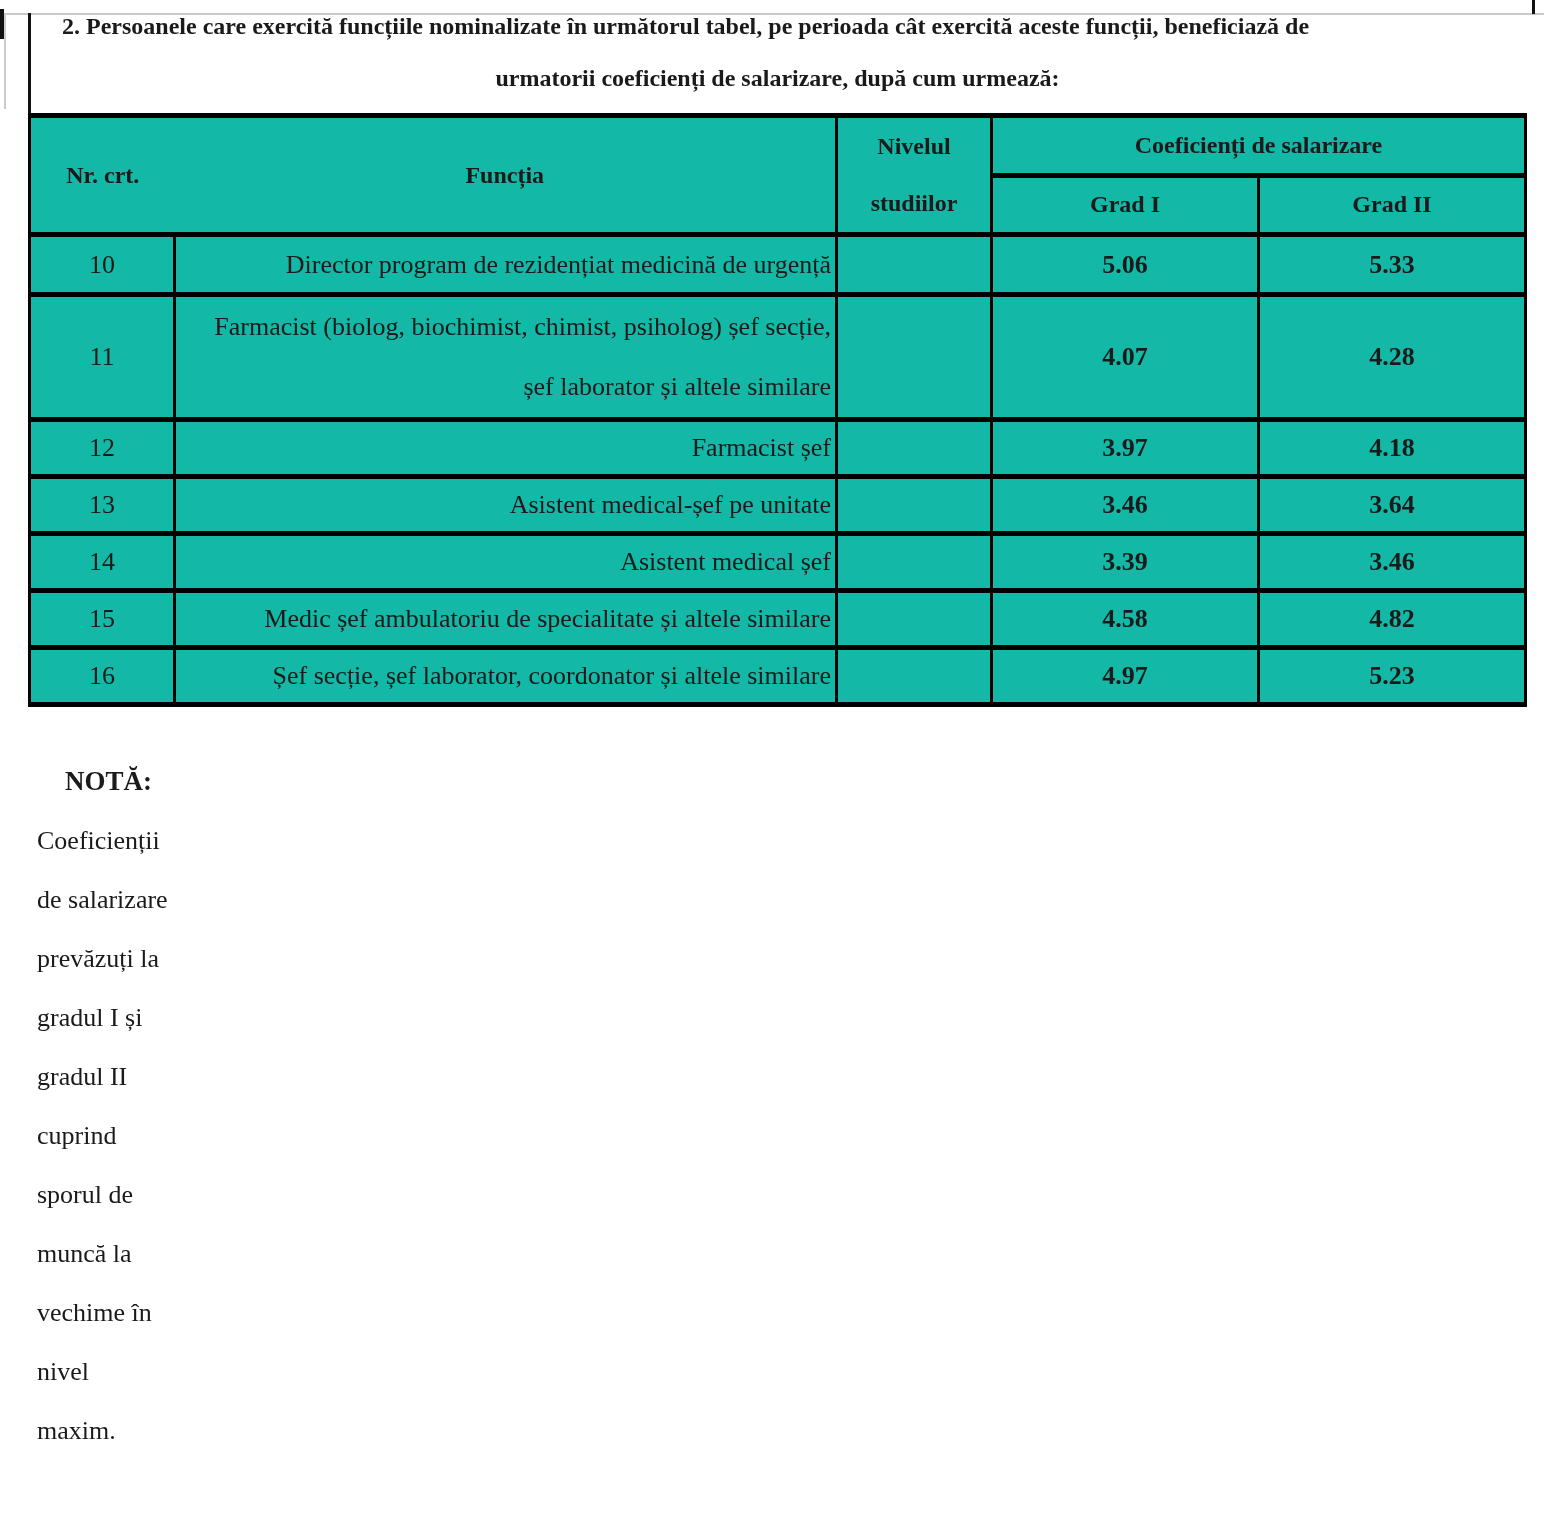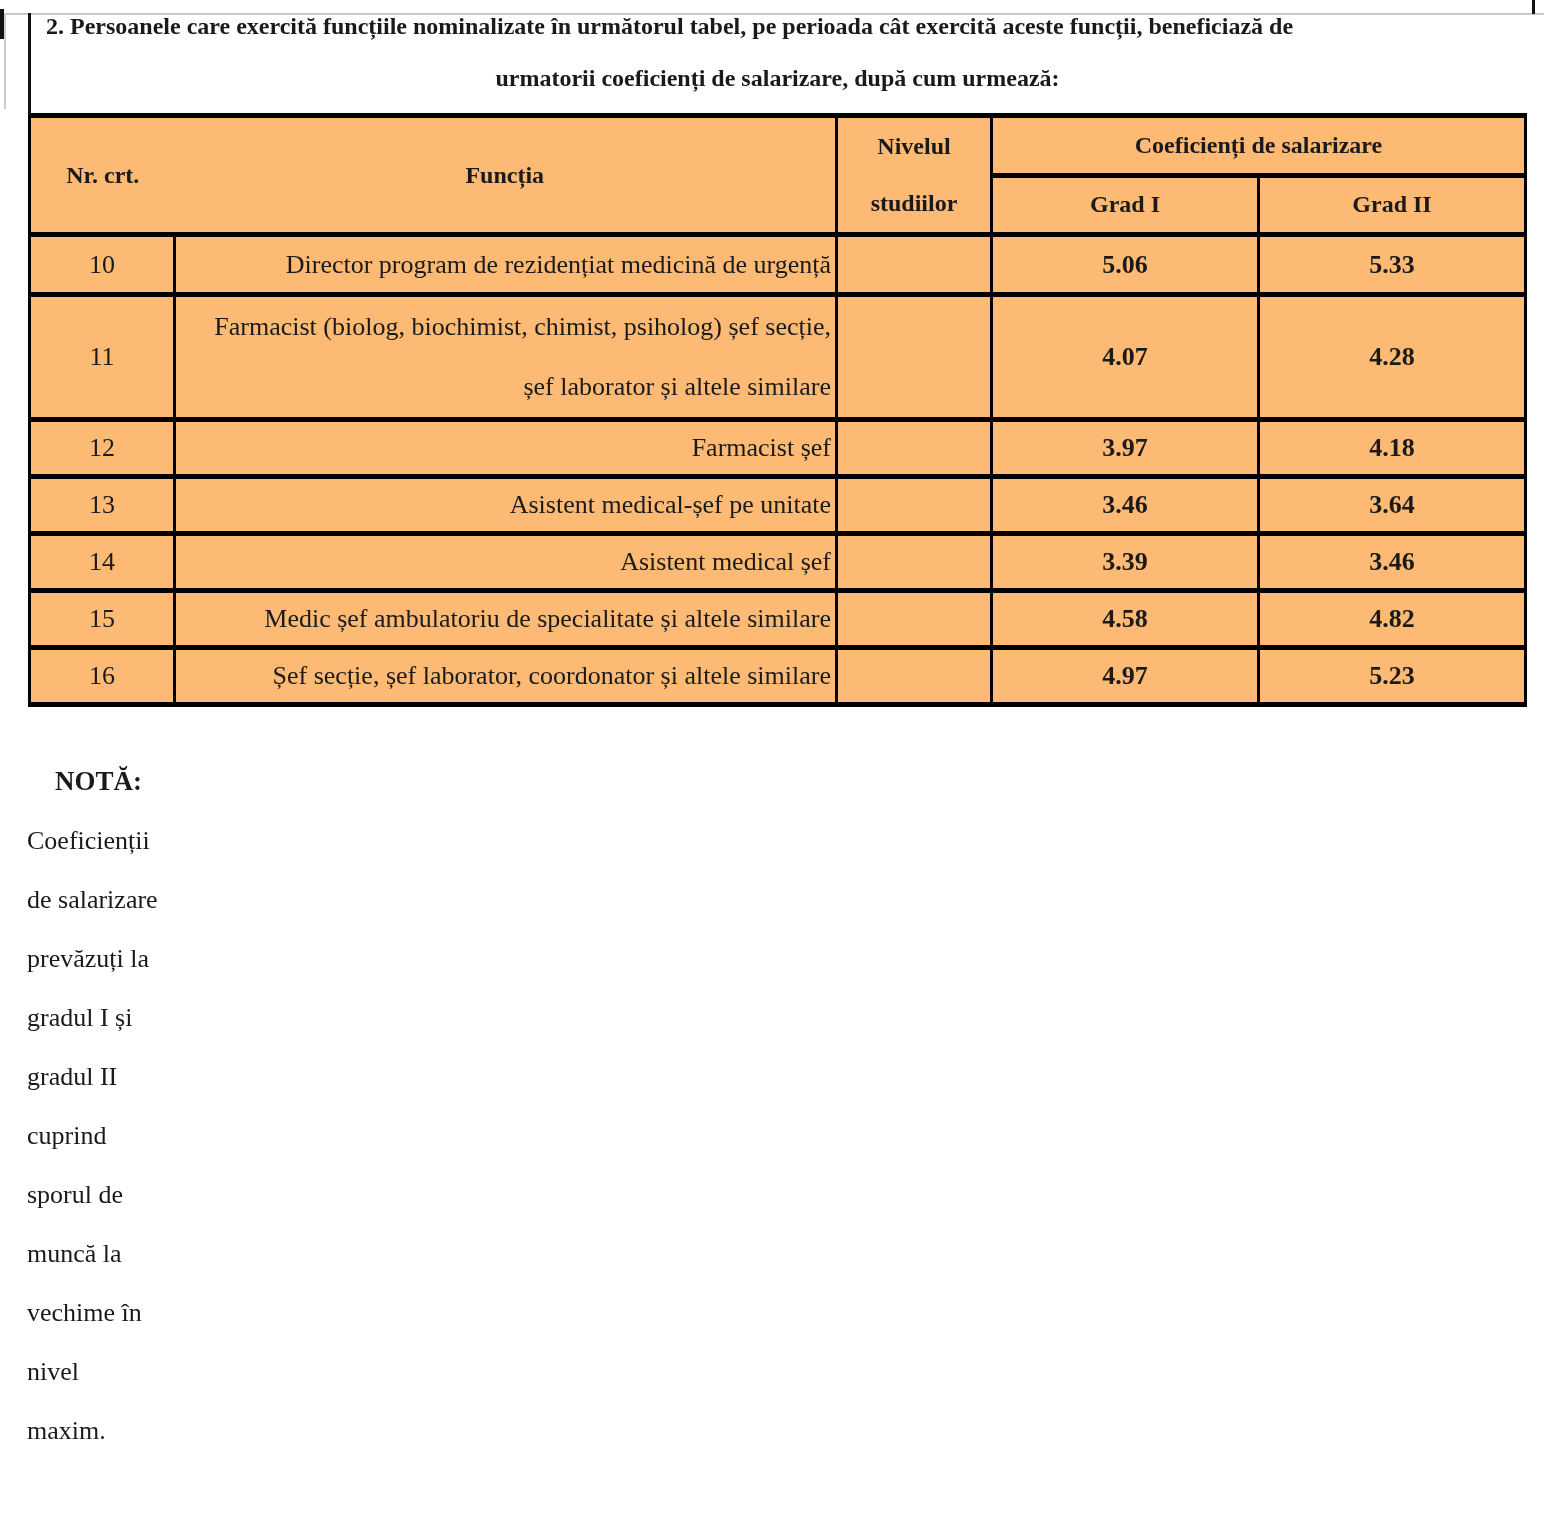--- a/index.html
+++ b/index.html
@@ -16,55 +16,55 @@
 
   
   .top-edge-line   { position: absolute; left: 0; top: 13px; width: 1544px; height: 2px; background: #c9c9c9; }
   .left-edge-line  { position: absolute; left: 4px; top: 13px; width: 2px; height: 96px; background: #cccccc; }
   .corner-stub-left  { position: absolute; left: 0; top: 9px; width: 4px; height: 30px; background: #111111; }
   .corner-stub-right { position: absolute; left: 1532px; top: 0; width: 3px; height: 14px; background: #111111; }
   .intro-left-border { position: absolute; left: 28px; top: 13px; width: 3px; height: 101px; background: #111111; }
 
   
   .intro { position: relative; margin-left: 31px; width: 1493px; font-weight: bold; font-size: 24px; line-height: 52px; }
-  .intro-line1 { padding-left: 15px; white-space: nowrap; }
+  .intro-line1 { padding-left: 31px; white-space: nowrap; }
   .intro-line2 { text-align: center; }
 
   
   table.salary-table {
     margin-left: 28px;
     margin-top: 9px;
     width: 1496px;
     border-collapse: collapse;
     table-layout: fixed;
   }
   .salary-table th, .salary-table td {
     border: 3px solid #000000;
     border-top-width: 5px;
     border-bottom-width: 5px;
     vertical-align: middle;
-    background: #fdba74;
+    background: #14b8a6;
   }
   .salary-table th { font-weight: bold; font-size: 24px; text-align: center; }
   .salary-table td { font-size: 26px; }
   th.h-nr { border-right-style: hidden; font-family: Liberation Serif, serif; }
   th.h-fn { border-left-style: hidden; }
   th.h-coef { height: 57px; }
   th.h-grad { height: 57px; }
   .h-nivel div { line-height: 57px; }
   td.c-nr   { text-align: center; }
   td.c-fn   { text-align: right; padding-left: 9px; padding-right: 4px; white-space: nowrap; }
   td.c-fn.wrap { white-space: normal; line-height: 60px; }
   td.c-val  { text-align: center; font-weight: bold; }
   tr.r-std td { height: 57px; }
   tr.r-first td { height: 60px; }
   tr.r-tall td { height: 120px; }
 
   
-  .nota { margin-top: 45px; margin-left: 27px; font-size: 26px; line-height: 59px; }
+  .nota { margin-top: 45px; margin-left: 37px; font-size: 26px; line-height: 59px; }
   .nota-title { font-weight: bold; font-size: 27px; padding-left: 28px; }
 </style>
 </head>
 <body>
 
 <div class="page">
 
   <div class="top-edge-line"></div>
   <div class="left-edge-line"></div>
   <div class="corner-stub-left"></div>

